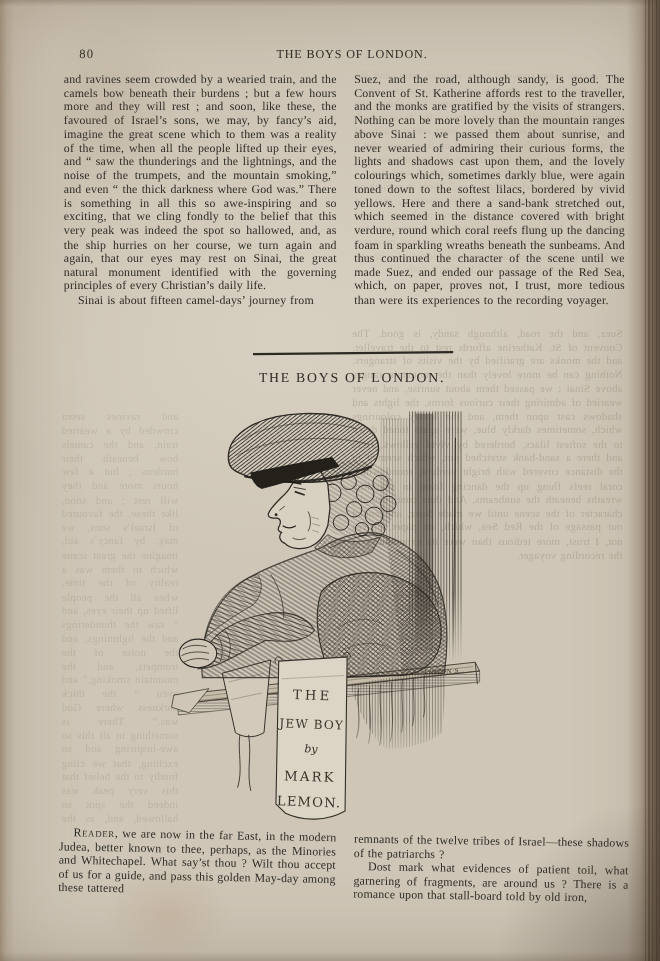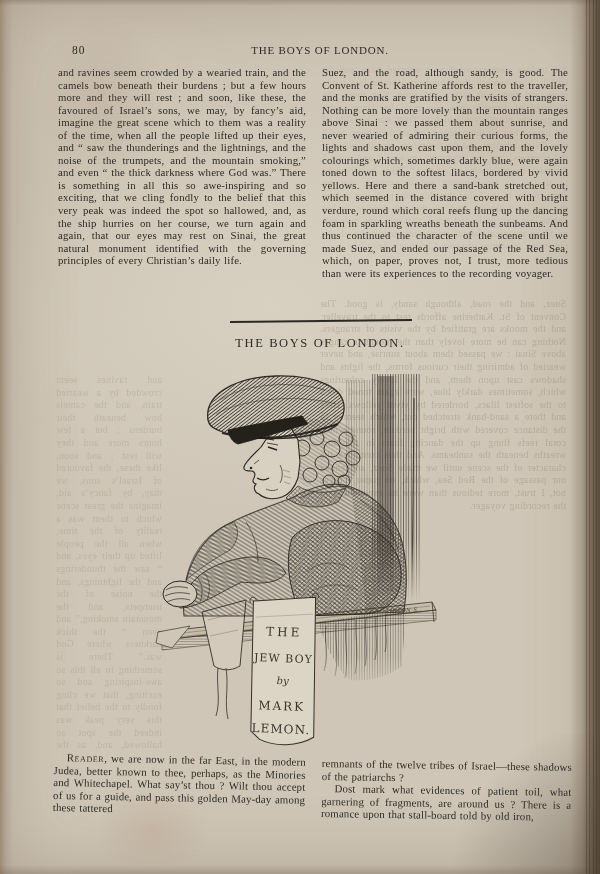--- a/index.html
+++ b/index.html
@@ -55,20 +55,21 @@
 
   <div class="abs ghost ghost1">Suez, and the road, although sandy, is good.  The Convent of St. Katherine affords rest to the traveller, and the monks are gratified by the visits of strangers.  Nothing can be more lovely than the mountain ranges above Sinai : we passed them about sunrise, and never wearied of admiring their curious forms, the lights and shadows cast upon them, and the lovely colourings which, sometimes darkly blue, were again toned down to the softest lilacs, bordered by vivid yellows.  Here and there a sand-bank stretched out, which seemed in the distance covered with bright verdure, round which coral reefs flung up the dancing foam in sparkling wreaths beneath the sunbeams.  And thus continued the character of the scene until we made Suez, and ended our passage of the Red Sea, which, on paper, proves not, I trust, more tedious than were its experiences to the recording voyager.</div>
   <div class="abs ghost ghost2">and ravines seem crowded by a wearied train, and the camels bow beneath their burdens ; but a few hours more and they will rest ; and soon, like these, the favoured of Israel’s sons, we may, by fancy’s aid, imagine the great scene which to them was a reality of the time, when all the people lifted up their eyes, and “ saw the thunderings and the lightnings, and the noise of the trumpets, and the mountain smoking,” and even “ the thick darkness where God was.”  There is something in all this so awe-inspiring and so exciting, that we cling fondly to the belief that this very peak was indeed the spot so hallowed, and, as the ship hurries on her course, we turn again and again, that our eyes may rest on Sinai, the great natural monument identified with the governing principles of every Christian’s daily life.</div>
   <div class="abs ghost ghost3">and ravines seem crowded by a wearied train, and the camels bow beneath their burdens ; but a few hours more and they will rest ; and soon, like these, the favoured of Israel’s sons, we may, by fancy’s aid, imagine the great scene which to them was a reality of the time, when all the people lifted up their eyes, and “ saw the thunderings and the lightnings, and the noise of the trumpets, and the mountain smoking,” and even “ the thick darkness where God was.”  There is something in all this so awe-inspiring and so exciting, that we cling fondly to the belief that this very peak was indeed the spot so hallowed, and, as the ship hurries on her course, we turn again and again, that our eyes may rest on Sinai, the great natural monument identified with the governing principles of every Christian’s daily life.</div>
 
   <div class="abs header-num">80</div>
   <div class="abs header-title">THE BOYS OF LONDON.</div>
 
   <div class="abs col col-lt">
     <p>and ravines seem crowded by a wearied train, and the camels bow beneath their burdens ; but a few hours more and they will rest ; and soon, like these, the favoured of Israel’s sons, we may, by fancy’s aid, imagine the great scene which to them was a reality of the time, when all the people lifted up their eyes, and “ saw the thunderings and the lightnings, and the noise of the trumpets, and the mountain smoking,” and even “ the thick darkness where God was.”  There is something in all this so awe-inspiring and so exciting, that we cling fondly to the belief that this very peak was indeed the spot so hallowed, and, as the ship hurries on her course, we turn again and again, that our eyes may rest on Sinai, the great natural monument identified with the governing principles of every Christian’s daily life.</p>
+    <p class="indent">Sinai is about fifteen camel-days’ journey from</p>
   </div>
   <div class="abs col col-rt">
     <p>Suez, and the road, although sandy, is good.  The Convent of St. Katherine affords rest to the traveller, and the monks are gratified by the visits of strangers.  Nothing can be more lovely than the mountain ranges above Sinai : we passed them about sunrise, and never wearied of admiring their curious forms, the lights and shadows cast upon them, and the lovely colourings which, sometimes darkly blue, were again toned down to the softest lilacs, bordered by vivid yellows.  Here and there a sand-bank stretched out, which seemed in the distance covered with bright verdure, round which coral reefs flung up the dancing foam in sparkling wreaths beneath the sunbeams.  And thus continued the character of the scene until we made Suez, and ended our passage of the Red Sea, which, on paper, proves not, I trust, more tedious than were its experiences to the recording voyager.</p>
   </div>
 
   <div class="abs rule"></div>
   <div class="abs section-title">THE BOYS OF LONDON.</div>
 
   <svg class="abs engraving" viewBox="0 0 300 385" xmlns="http://www.w3.org/2000/svg">
     <defs>

